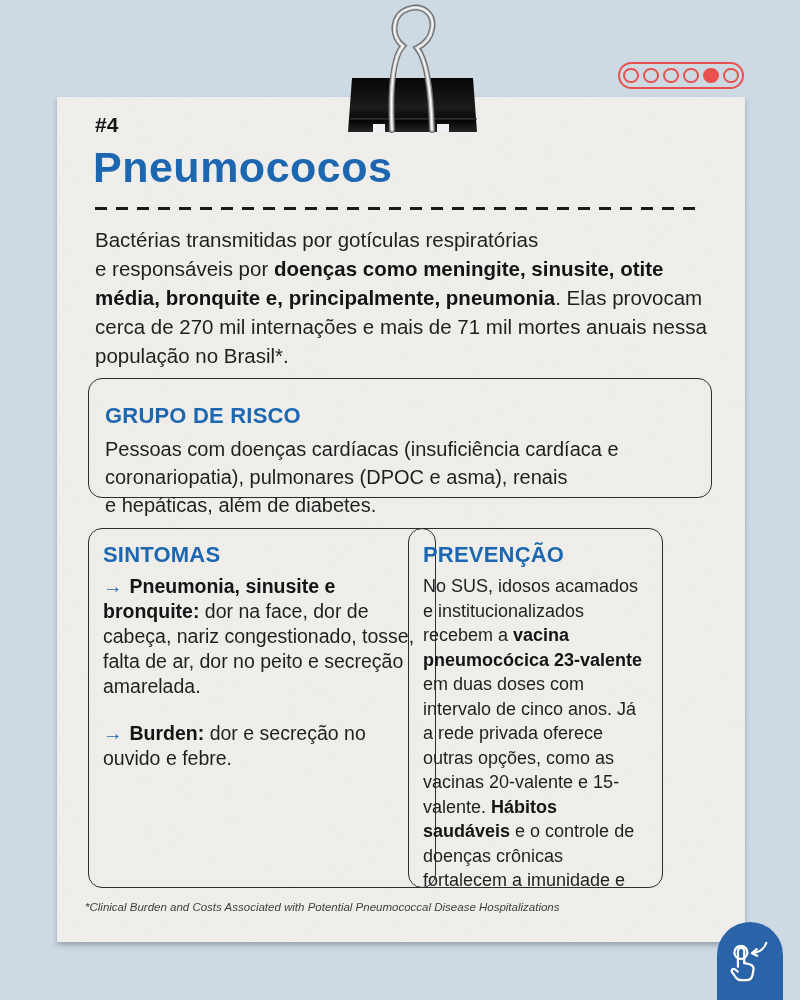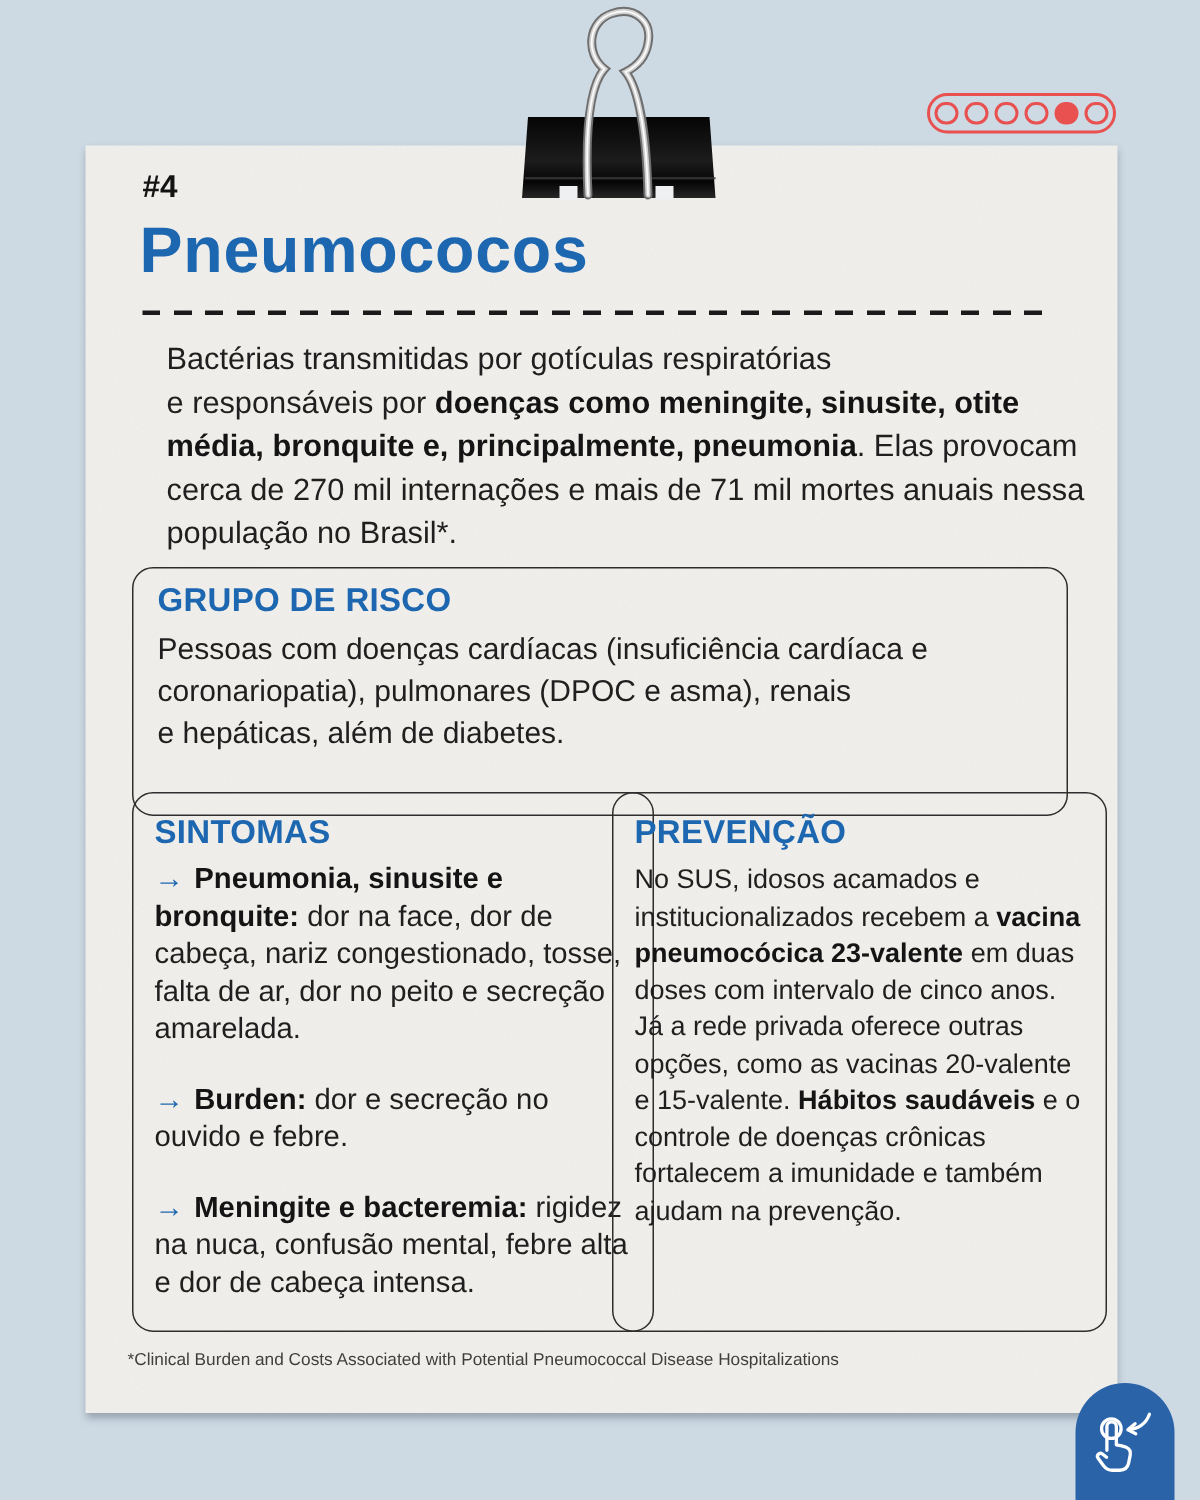--- a/index.html
+++ b/index.html
@@ -9,33 +9,33 @@
   html,body{margin:0;padding:0;}
   body{width:800px;height:1000px;overflow:hidden;font-family:"Liberation Sans","DejaVu Sans",sans-serif;}
   .stage{position:relative;width:800px;height:1000px;background:var(--bg);}
   .paper{position:absolute;left:57px;top:97px;width:688px;height:845px;background:var(--paper);
          box-shadow:0 3px 5px rgba(85,95,110,.45);}
   .noise{position:absolute;inset:0;width:100%;height:100%;pointer-events:none;}
   .pagenum{position:absolute;left:38px;top:16px;font-size:21px;font-weight:800;color:#141414;}
   .title{position:absolute;left:36px;top:46px;margin:0;font-size:43px;font-weight:700;color:var(--accent);letter-spacing:.5px;}
   .dashrule{position:absolute;left:38px;top:110px;width:606px;height:3px;
             background:repeating-linear-gradient(90deg,#1a1a1a 0 12px,transparent 12px 21px);}
-  .intro{position:absolute;left:38px;top:128px;width:614px;font-size:20.5px;line-height:29px;color:var(--text);margin-left:16px;}
+  .intro{position:absolute;left:38px;top:128px;width:614px;font-size:20.5px;line-height:29px;color:var(--text);}
   .block{display:block;}
   b{font-weight:700;color:#141414;}
   .box{position:absolute;border:1.5px solid #2e2e2e;border-radius:14px;box-sizing:border-box;background:transparent;}
   .box h2{margin:0 0 6px 0;font-size:22px;font-weight:700;color:var(--accent);letter-spacing:.2px;}
-  .risk-box{left:31px;top:281px;width:624px;height:166px;padding:8px 16px;}
+  .risk-box{left:31px;top:281px;width:624px;height:120px;padding:24px 16px;}
   .risk-box .body{font-size:20px;line-height:28px;color:var(--text);}
   .sym-box{left:31px;top:431px;width:348px;height:360px;padding:13px 14px;overflow:hidden;}
-  .prev-box{left:351px;top:431px;width:330px;height:360px;padding:13px 14px;overflow:hidden;}
+  .prev-box{left:351px;top:431px;width:255px;height:360px;padding:13px 14px;overflow:hidden;}
   .sym-box p{margin:0 0 22px 0;font-size:19.5px;line-height:25px;color:var(--text);}
   .prev-box p{margin:0;font-size:18px;line-height:24.5px;color:var(--text);}
   .arrow{color:var(--accent);font-weight:700;margin-right:7px;}
-  .footnote{position:absolute;left:28px;top:803px;font-size:11.5px;line-height:15px;color:var(--footnote);}
+  .footnote{position:absolute;left:28px;top:803px;font-size:11.5px;line-height:15px;color:var(--footnote);font-style:italic;}
   
   .progress{position:absolute;left:618px;top:62px;width:126px;height:27px;border:2.5px solid var(--red);
             border-radius:15px;box-sizing:border-box;display:flex;align-items:center;
             justify-content:space-between;padding:0 3px;background:transparent;}
   .dot{width:15.5px;height:15.5px;border-radius:50%;border:2px solid var(--red);box-sizing:border-box;}
   .dot.filled{background:var(--red);border-color:var(--red);}
   
   .clip{position:absolute;left:340px;top:2px;width:145px;height:140px;}
   
   .corner-btn{position:absolute;left:717px;top:922px;width:66px;height:78px;
@@ -73,23 +73,20 @@
       </div>
     </div>
 
     <div class="box sym-box">
       <h2>SINTOMAS</h2>
       <p>
         <span class="arrow">→</span><b>Pneumonia, sinusite e bronquite:</b><span> dor na face, dor de cabeça, nariz congestionado, tosse, falta de ar, dor no peito e secreção amarelada.</span>
       </p>
       <p>
         <span class="arrow">→</span><b>Burden:</b><span> dor e secreção no ouvido e febre.</span>
-      </p>
-      <p>
-        <span class="arrow">→</span><b>Meningite e bacteremia:</b><span> rigidez na nuca, confusão mental, febre alta e dor de cabeça intensa.</span>
       </p>
     </div>
 
     <div class="box prev-box">
       <h2>PREVENÇÃO</h2>
       <p>
         <span>No SUS, idosos acamados e institucionalizados recebem a </span><b>vacina pneumocócica 23-valente</b><span> em duas doses com intervalo de cinco anos. Já a rede privada oferece outras opções, como as vacinas 20-valente e 15-valente. </span><b>Hábitos saudáveis</b><span> e o controle de doenças crônicas fortalecem a imunidade e também ajudam na prevenção.</span>
       </p>
     </div>
 

